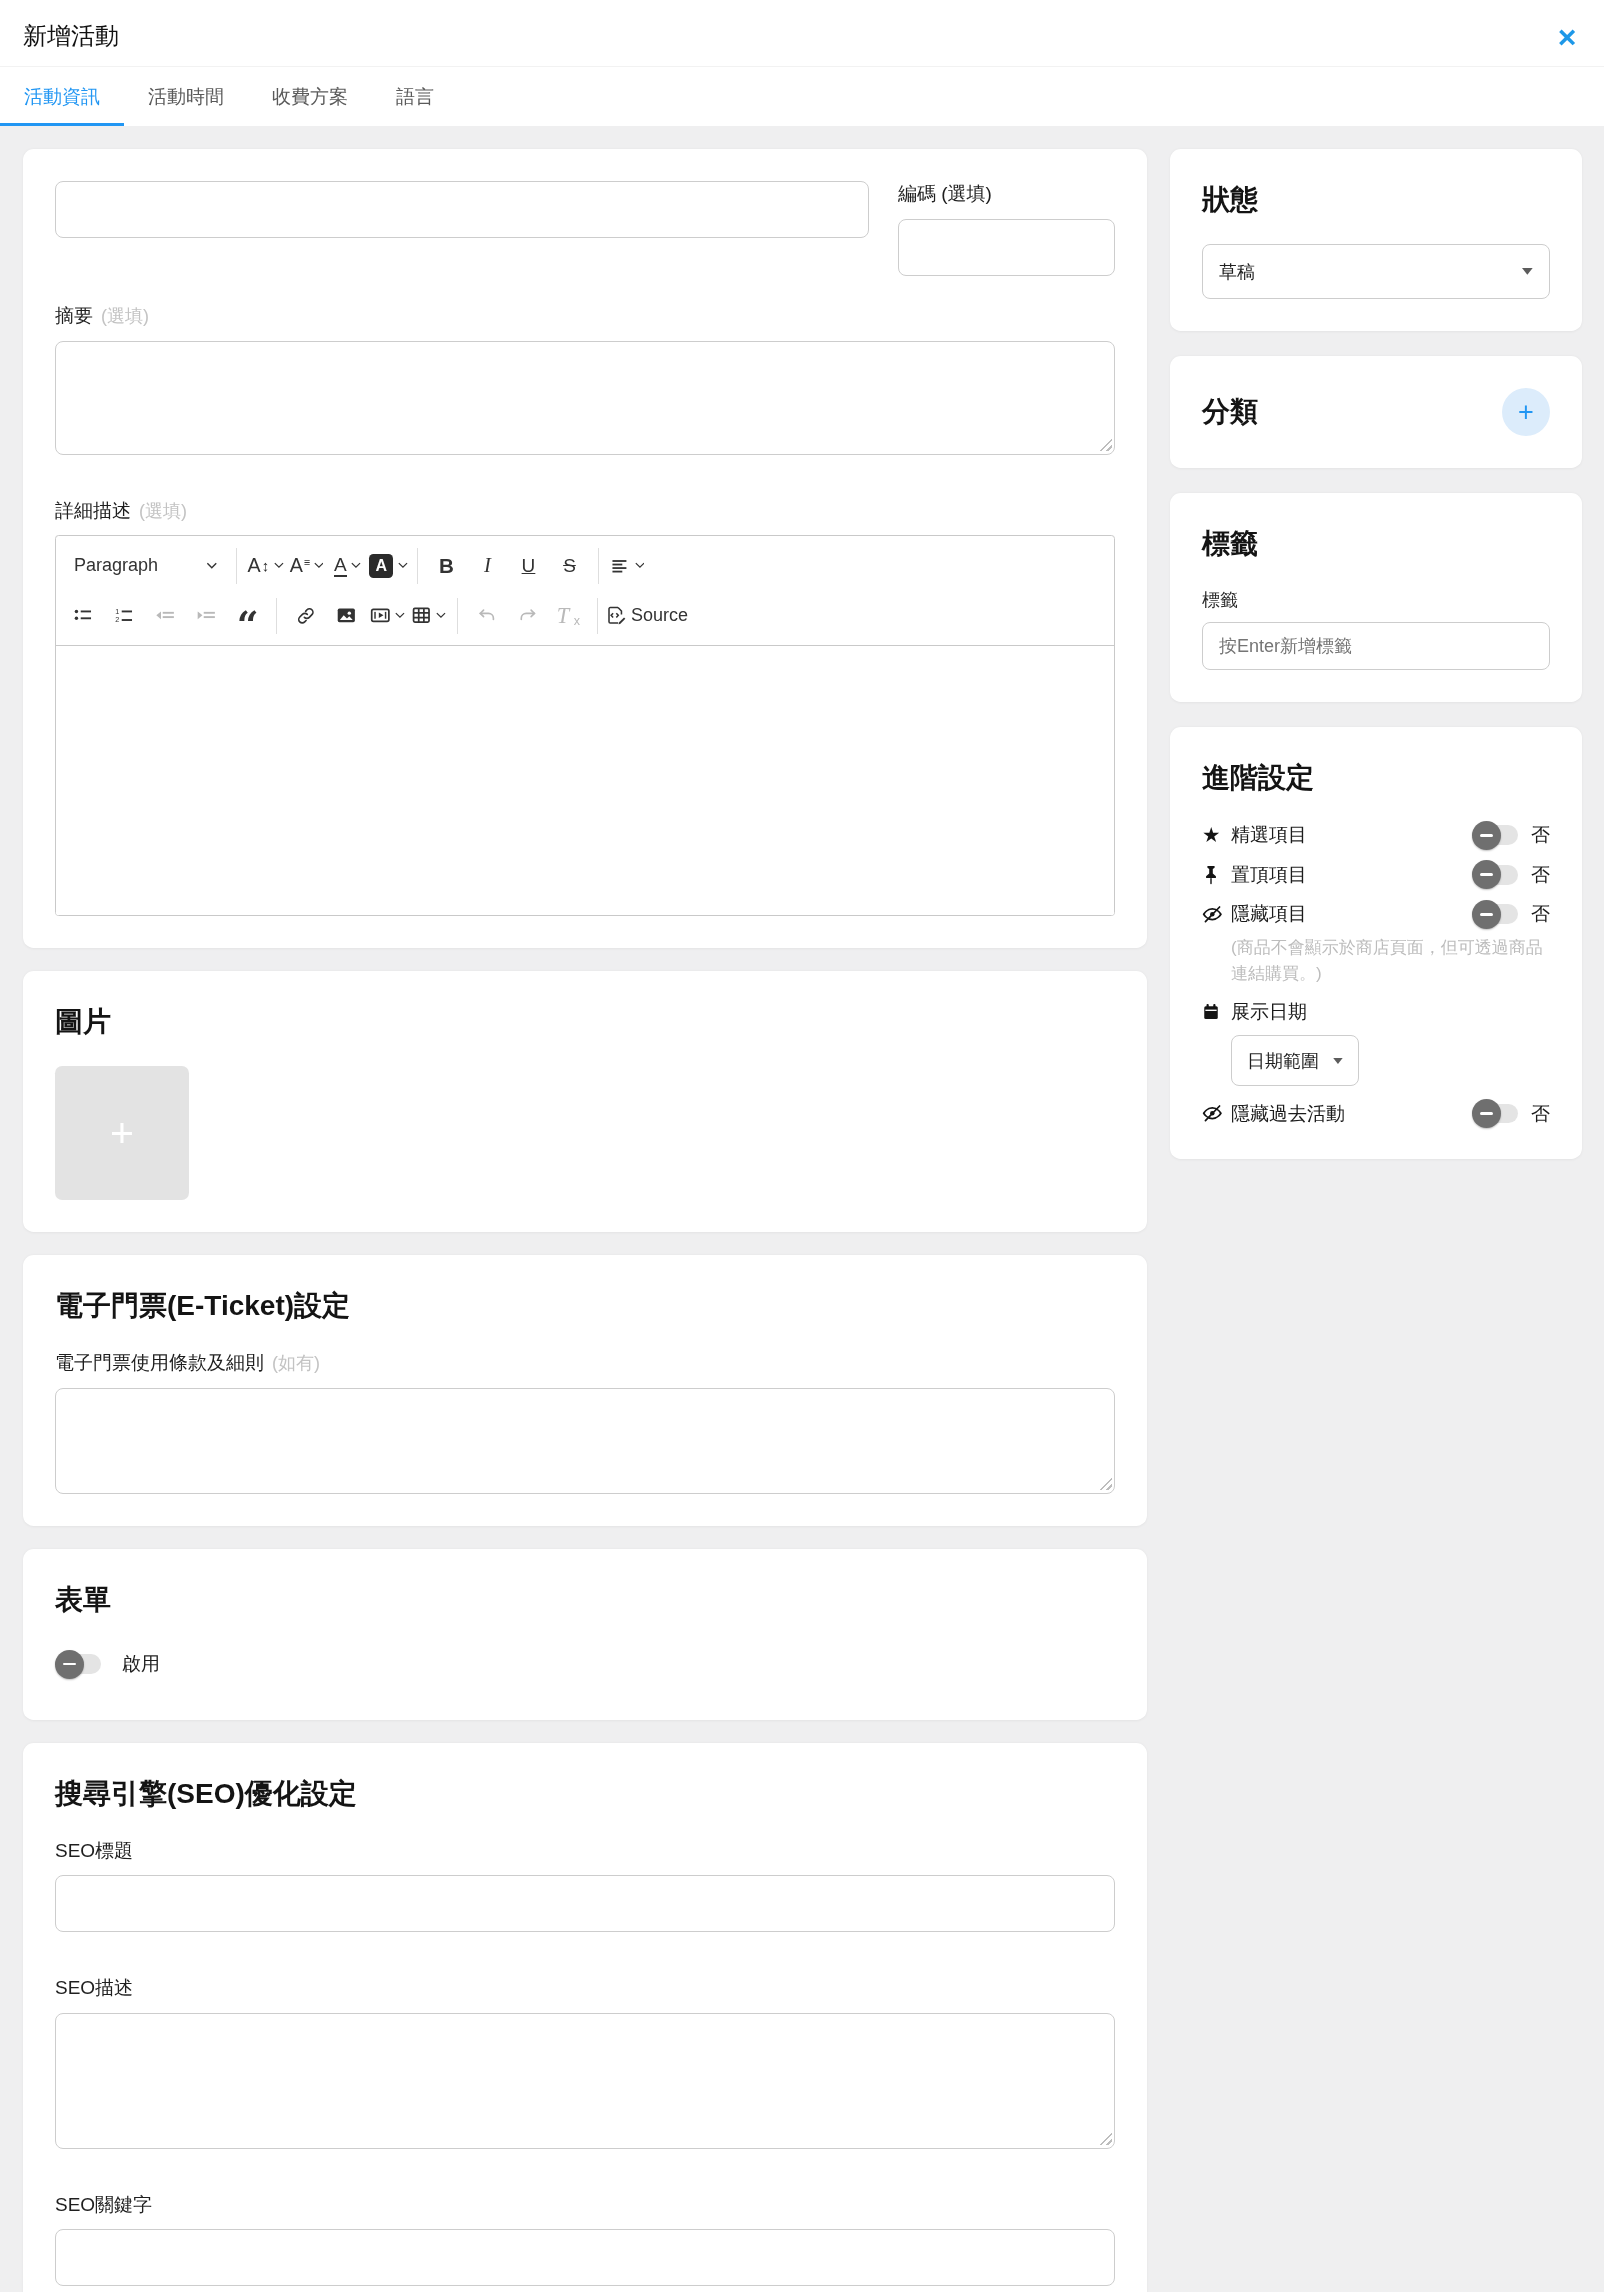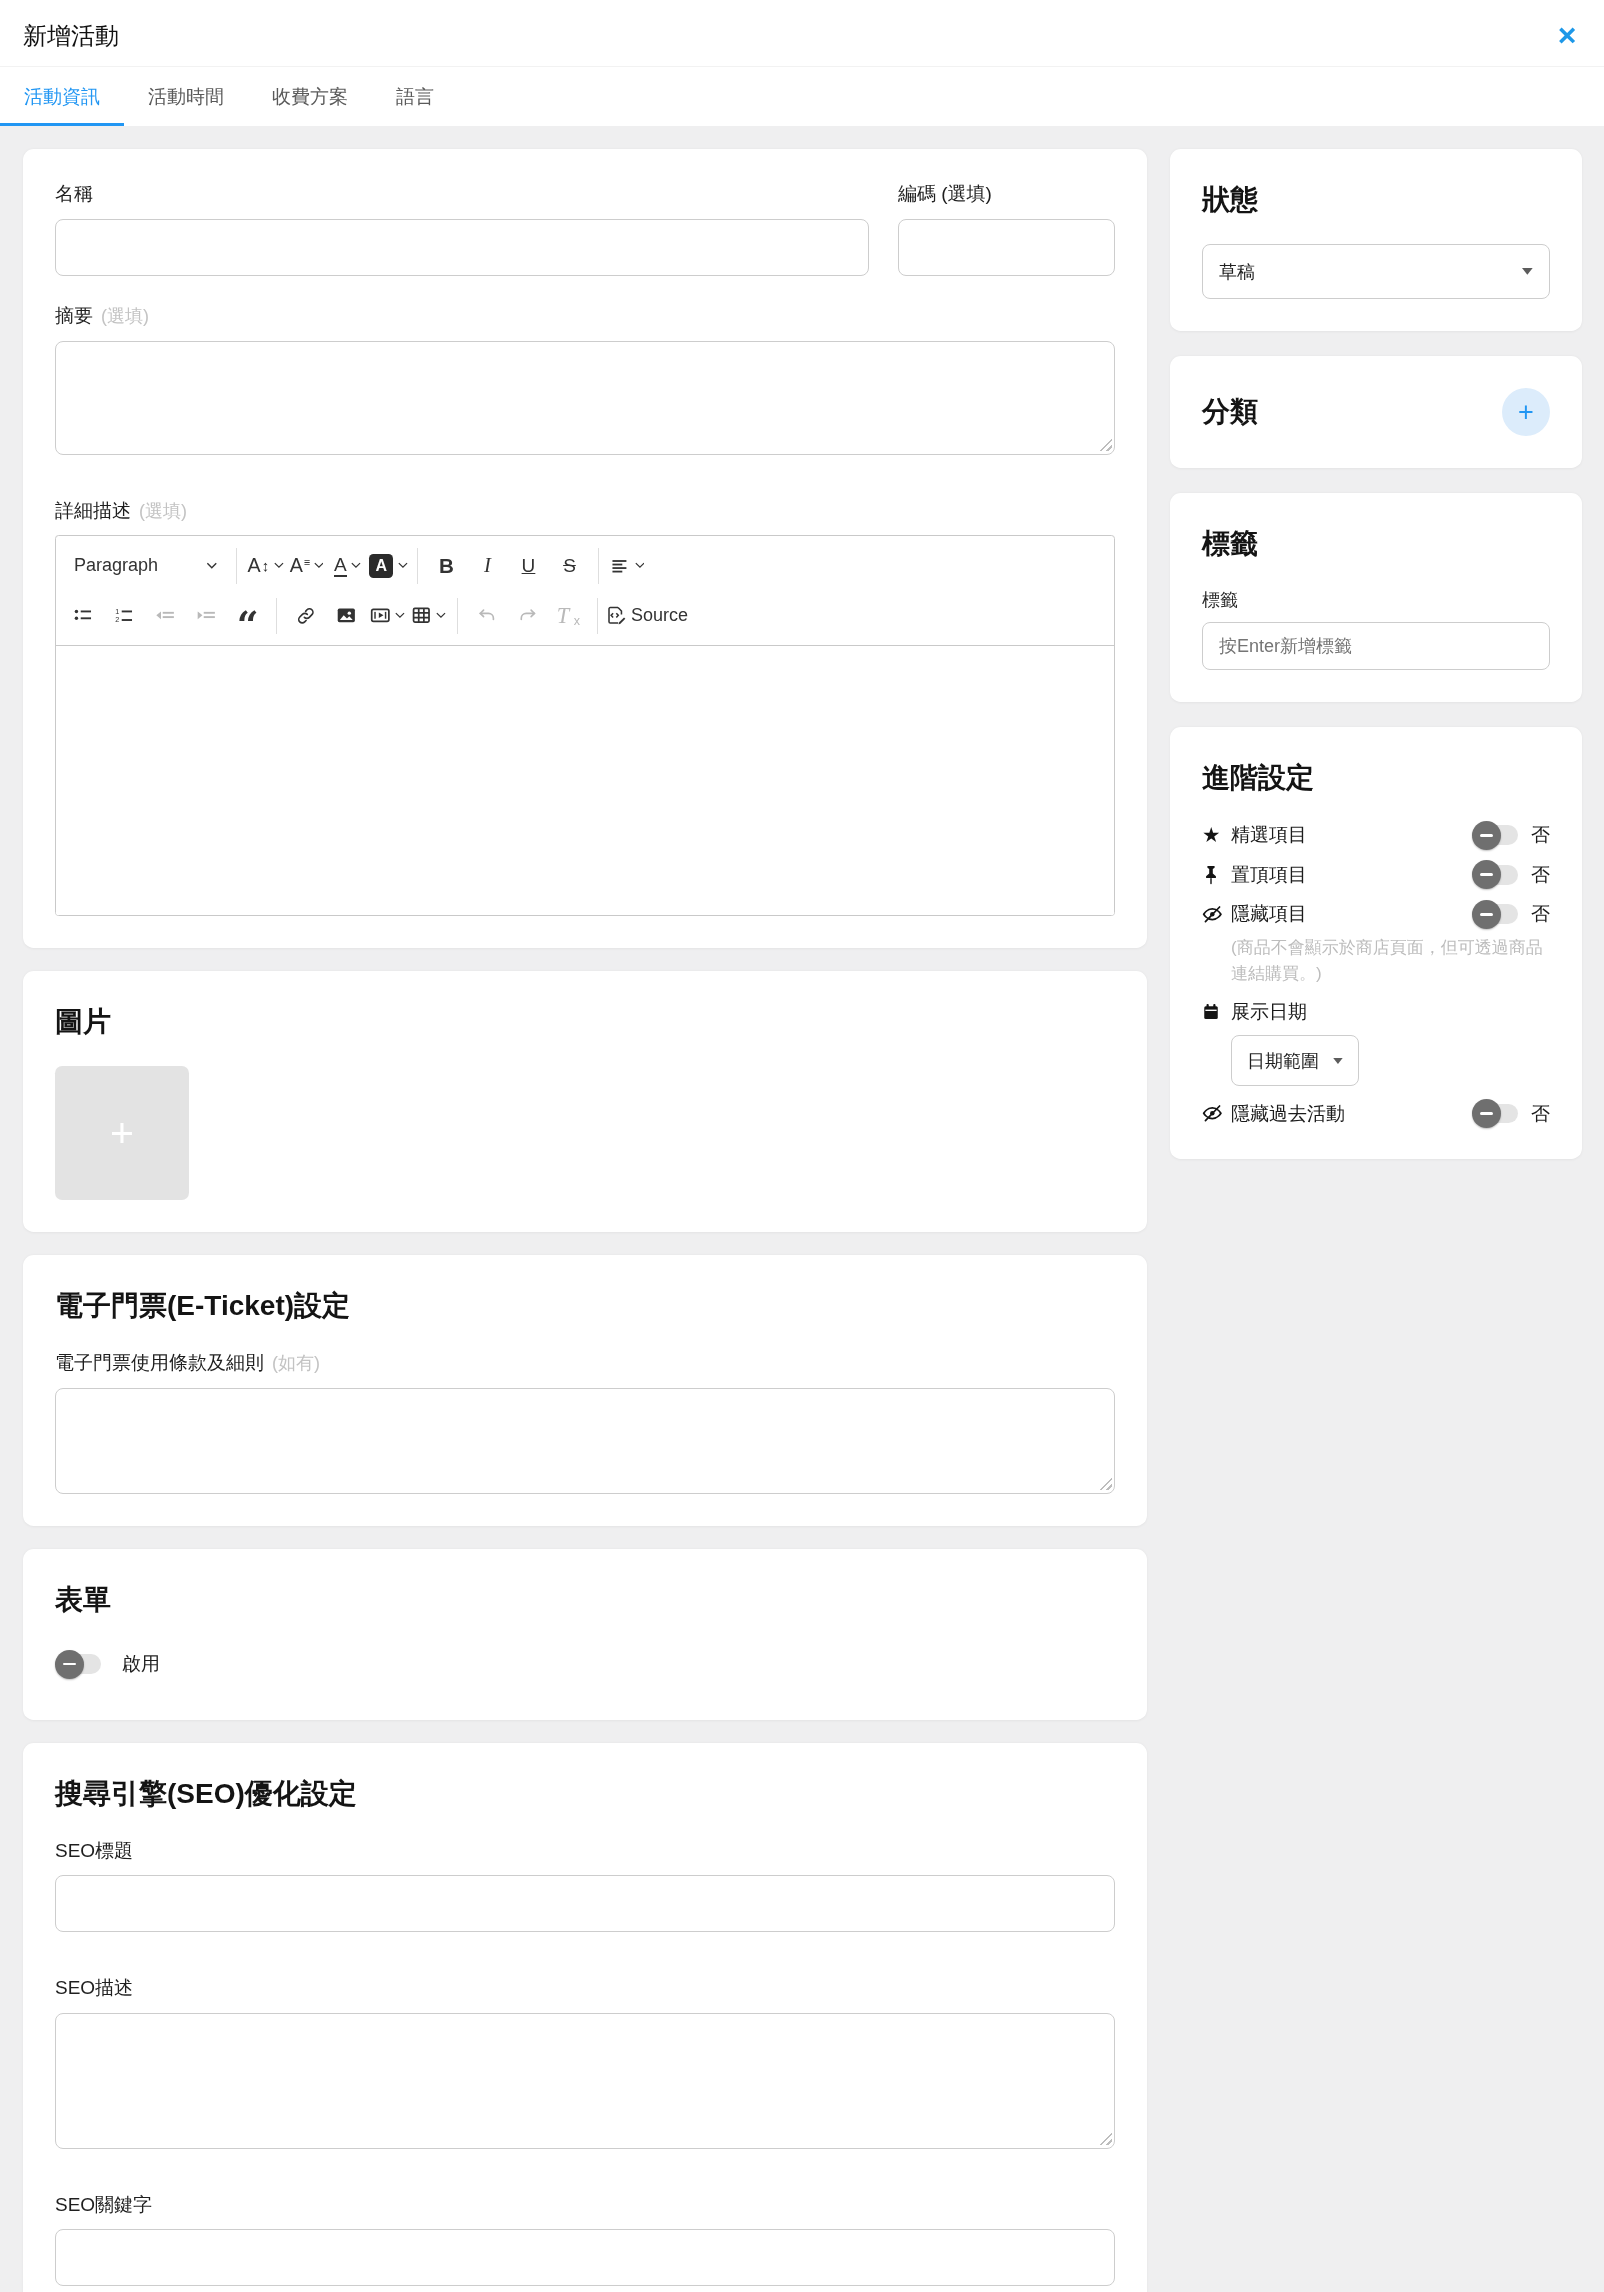--- a/index.html
+++ b/index.html
@@ -4,21 +4,21 @@
 <style>
   * { box-sizing: border-box; }
   html,body { margin:0; padding:0; }
   body {
     width:1605px;
     background:#ffffff;
     font-family:"Liberation Sans","DejaVu Sans",sans-serif;
     color:#1f1f1f;
   }
   
-  .dlg-header { display:flex; justify-content:space-between; align-items:center; padding:19.7px 21.5px 14.3px 23px; }
+  .dlg-header { display:flex; justify-content:space-between; align-items:flex-end; padding:19.7px 21.5px 14.3px 23px; }
   .dlg-title { font-size:24px; font-weight:500; color:#111; }
   .close-btn { color:#1e98e8; font-size:32px; font-weight:700; line-height:0.9; cursor:pointer; padding:0 7.2px; border:none; background:none; }
   
   .tabs { display:flex; border-top:0.9px solid #f2f2f2; }
   .tab { padding:17px 24px 13.4px; font-size:19px; color:#5a5a5a; border-bottom:3.6px solid transparent; cursor:pointer; }
   .tab.active { color:#2196f3; border-bottom-color:#2196f3; }
   
   .content { background:#efeff0; padding:23px; display:flex; gap:23px; align-items:flex-start; }
   .main-col { flex:1; min-width:0; display:flex; flex-direction:column; gap:23px; }
   .side-col { width:412px; flex-shrink:0; display:flex; flex-direction:column; gap:25px; }
@@ -104,21 +104,20 @@
     <div class="tab">語言</div>
   </div>
 
   <div class="content">
 
     <div class="main-col">
 
       <div class="card">
         <div class="row-2col">
           <div class="grow">
-            <div class="field-label">名稱</div>
             <input class="text-input" type="text" value="" style="">
           </div>
           <div class="code-field">
             <div class="field-label">編碼 (選填)</div>
             <input class="text-input" type="text" value="" style="">
           </div>
         </div>
 
         <div class="mb">
           <div class="field-label">

